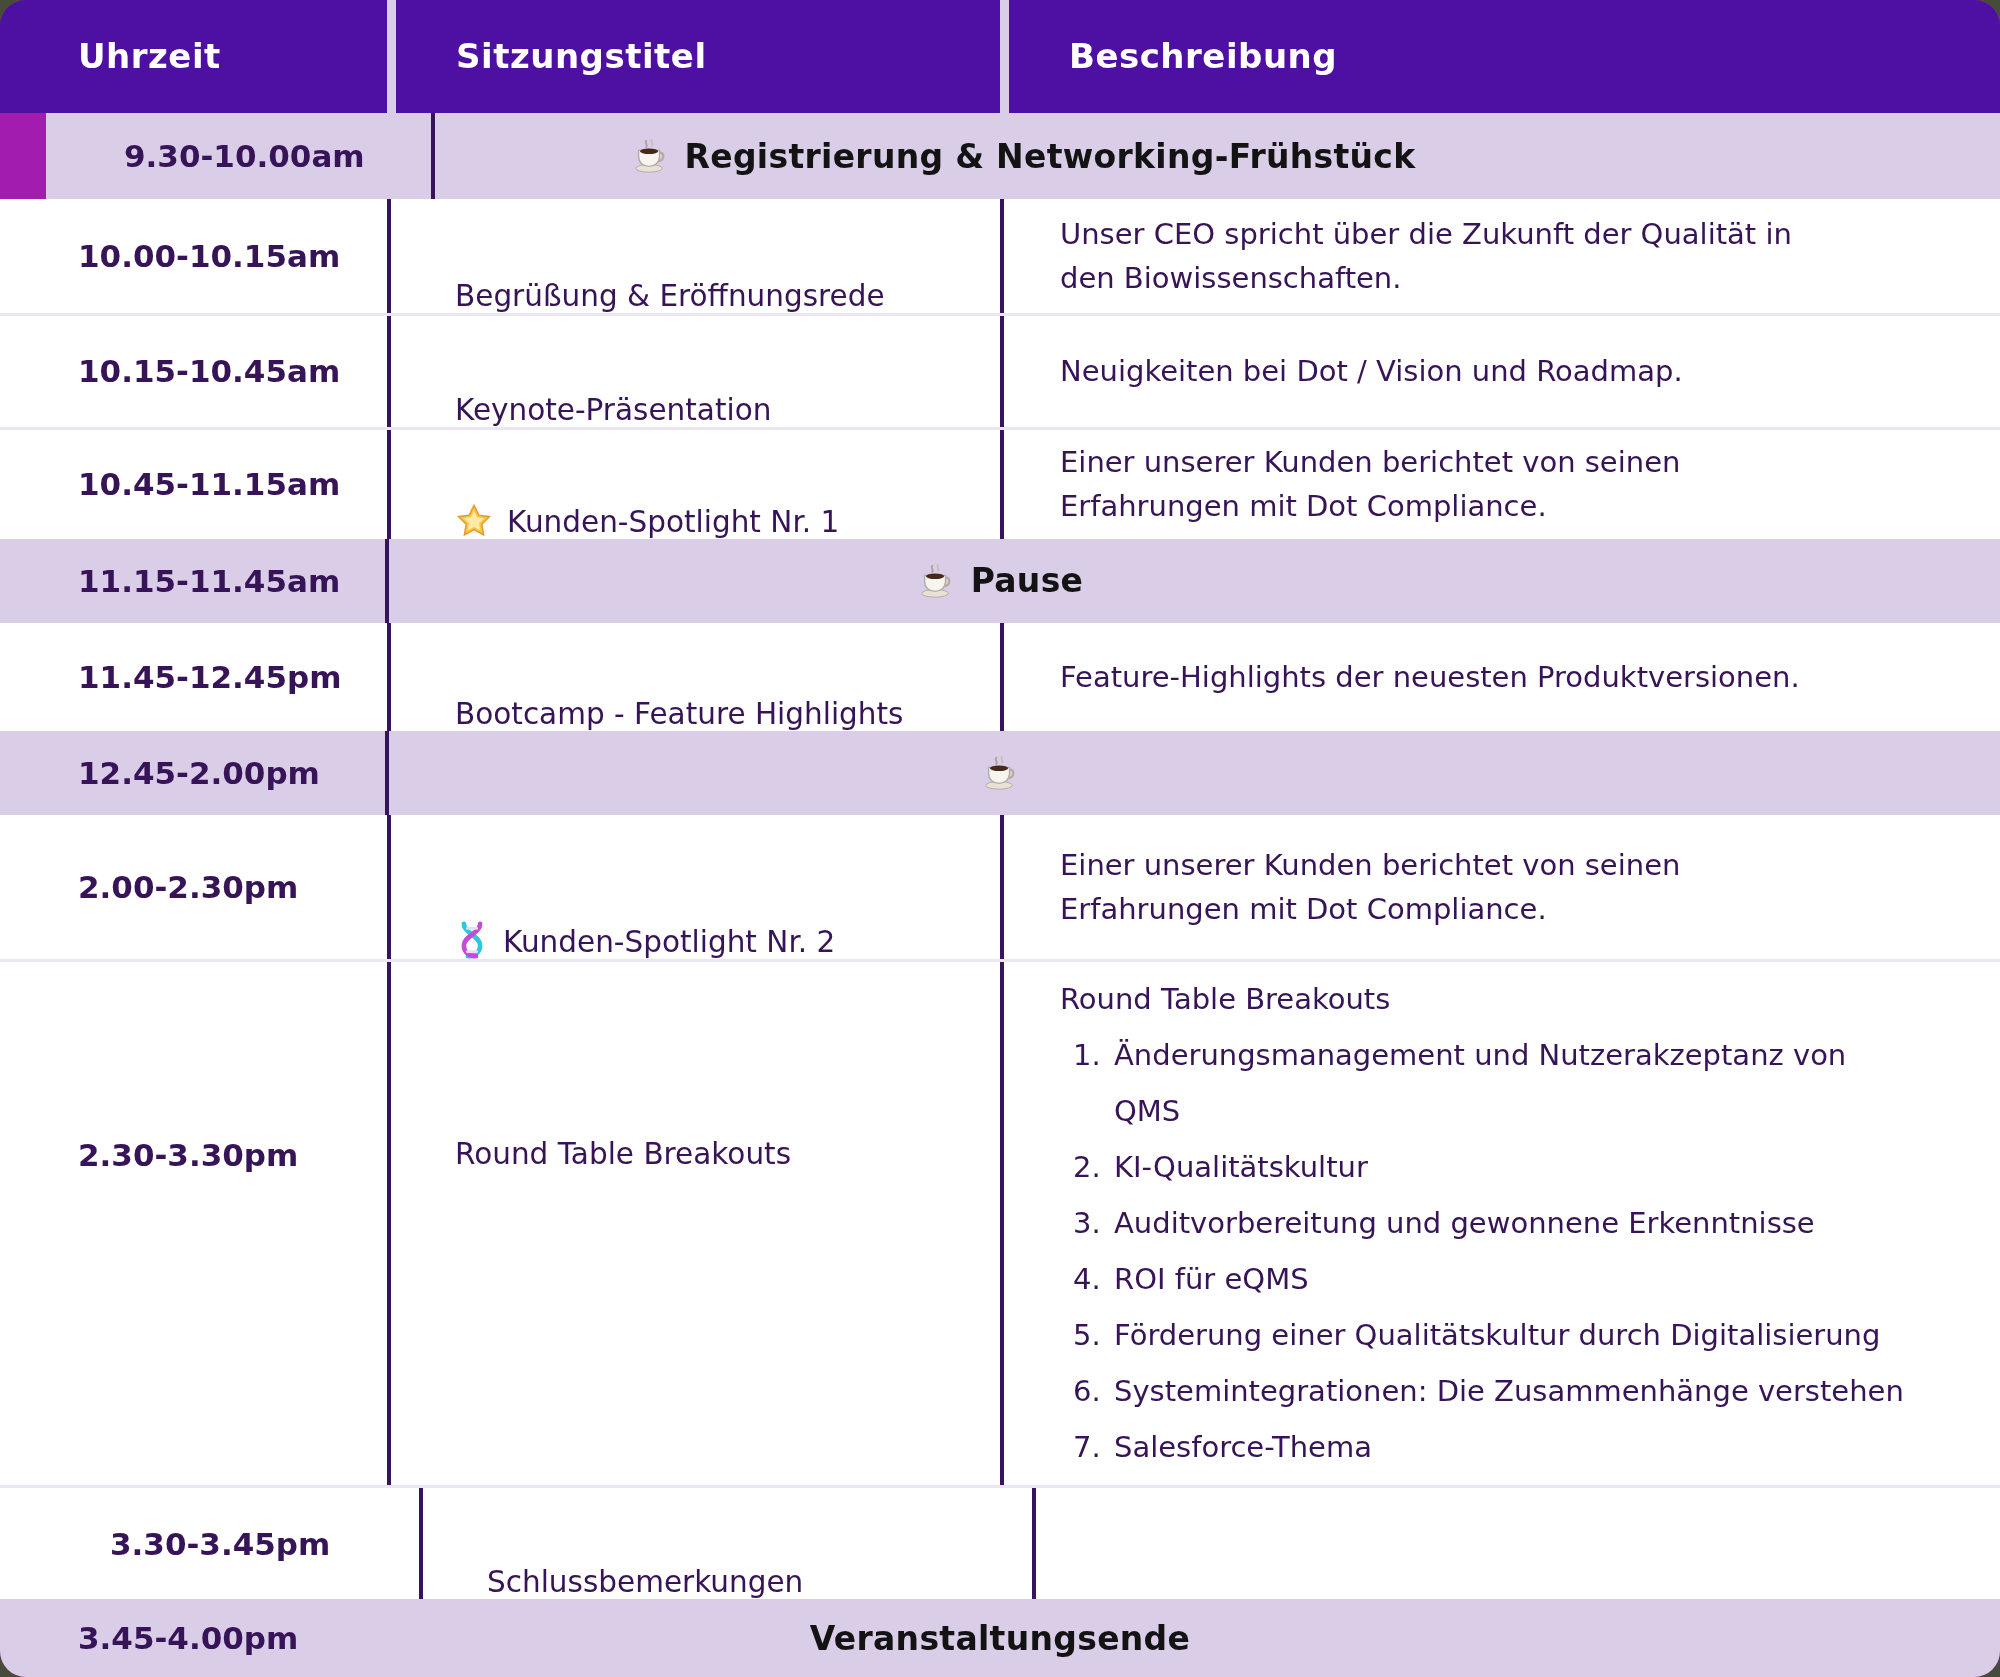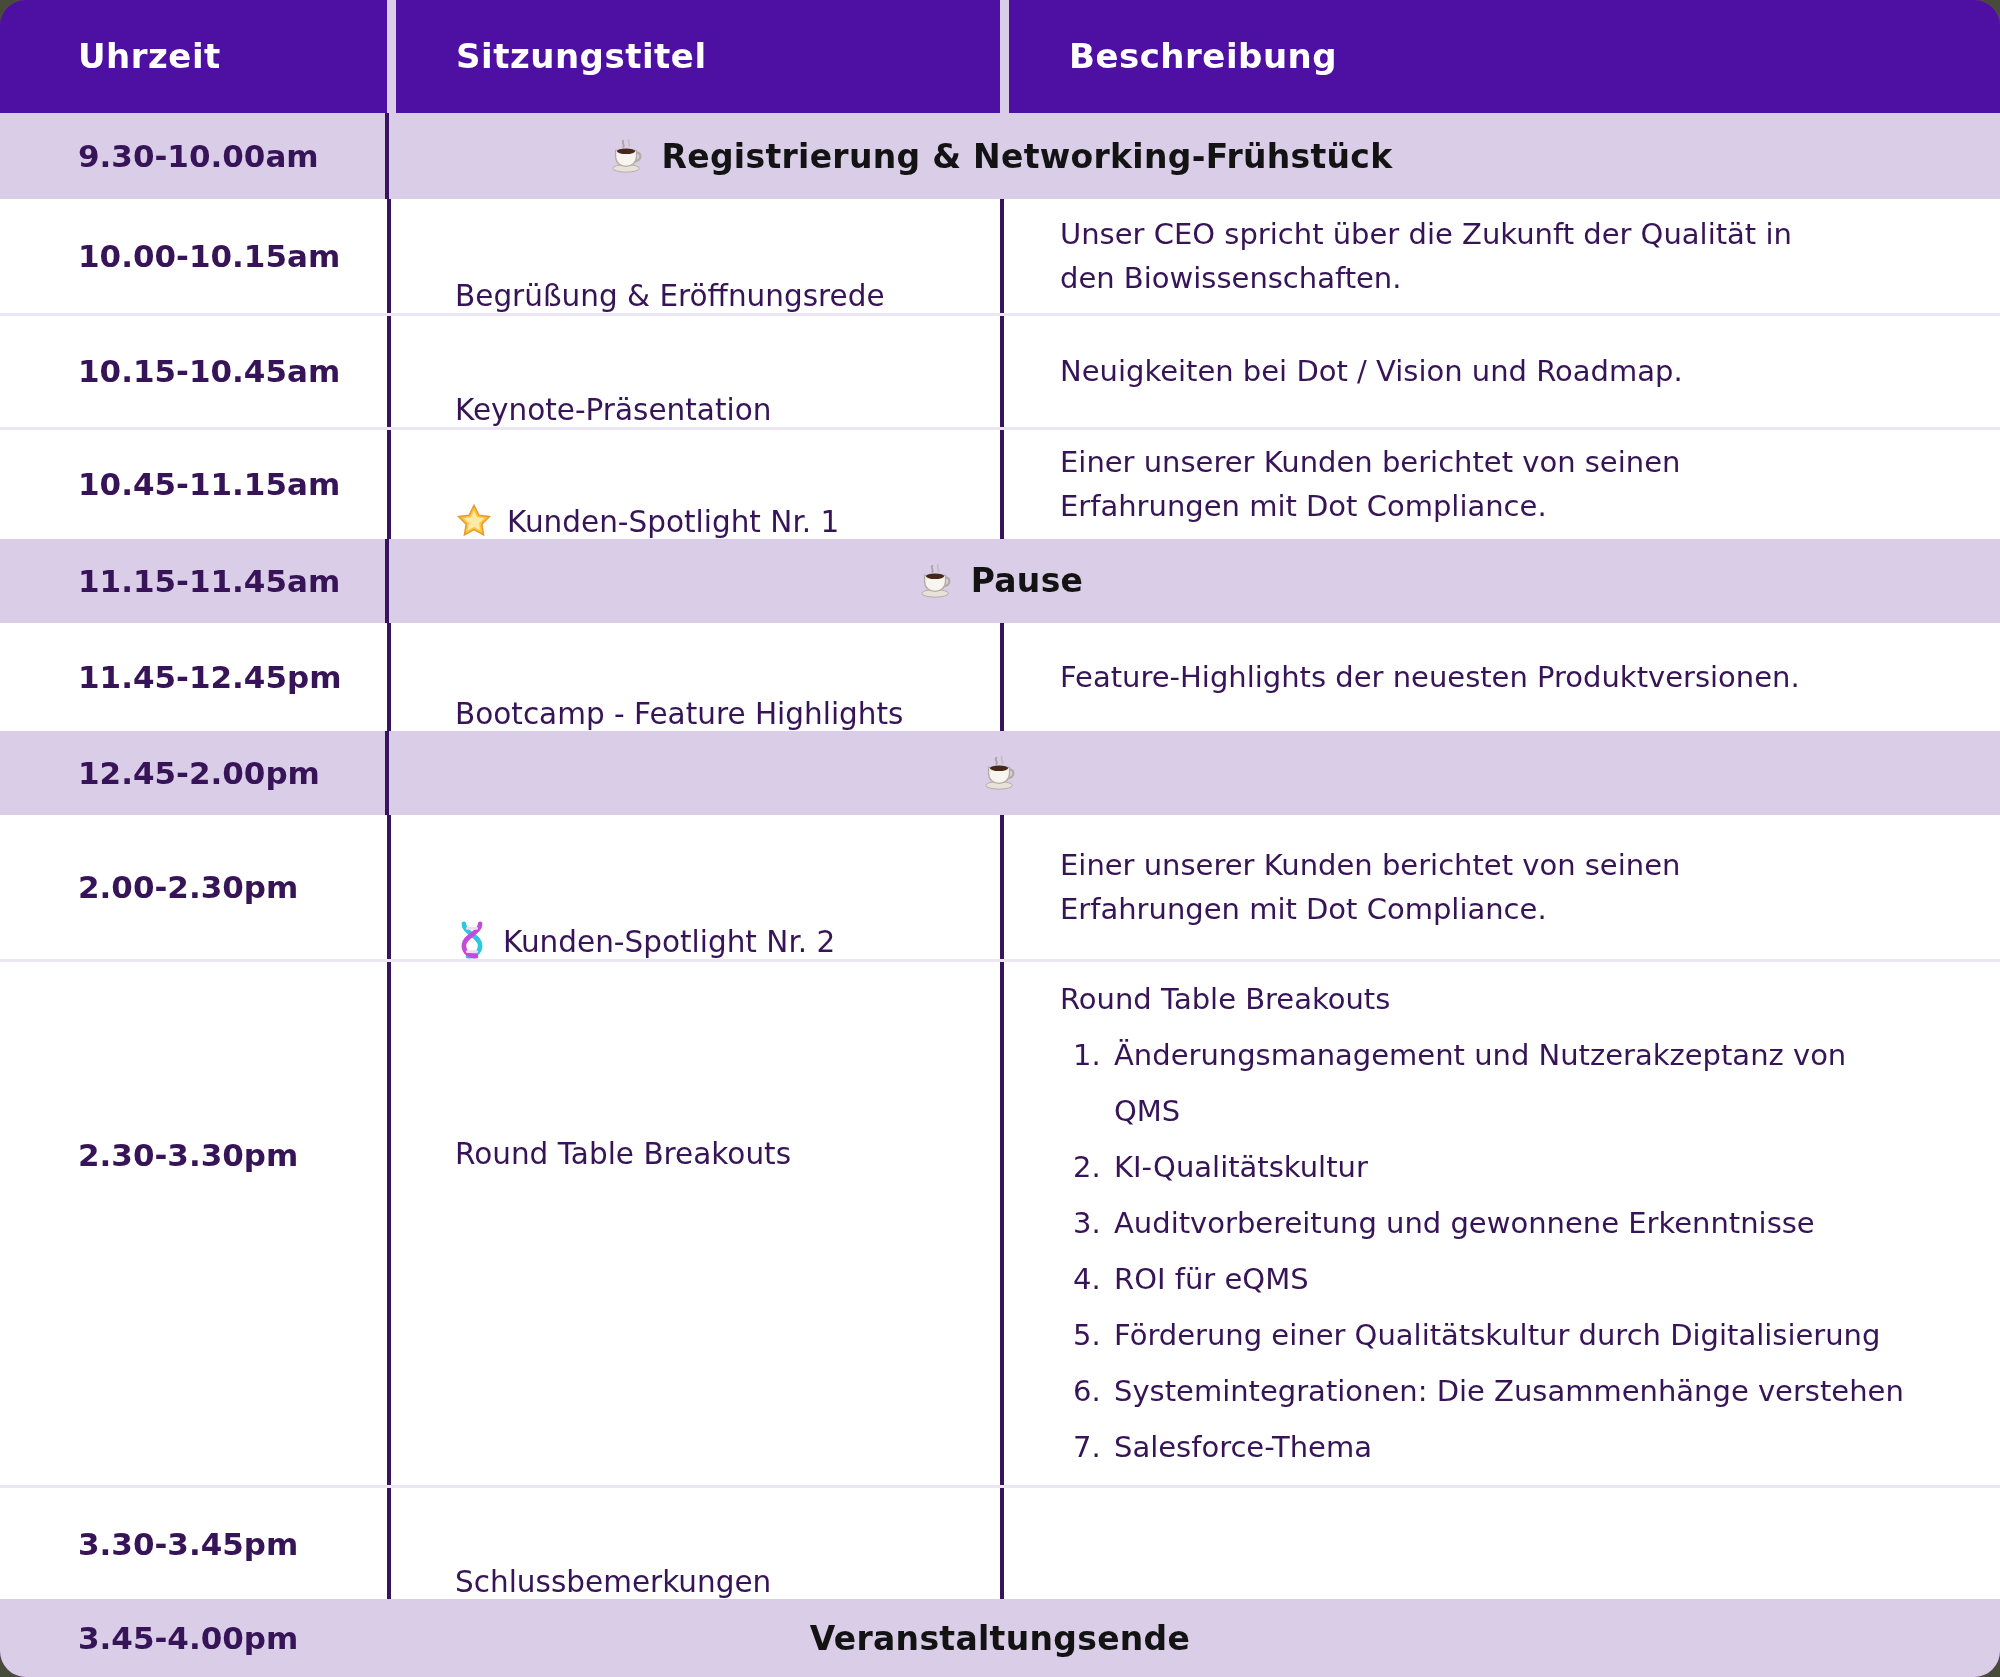--- a/index.html
+++ b/index.html
@@ -69,30 +69,30 @@
     display:flex;align-items:center;padding-left:78px;
     color:var(--ink);font-weight:bold;font-size:31px;
   }
   .band-title{
     position:absolute;inset:0;
     display:flex;align-items:center;justify-content:center;gap:16px;
     color:var(--band-ink);font-weight:bold;font-size:33px;letter-spacing:.3px;
   }
 
   
-  .h-band1{height:88px;}
+  .h-band1{height:88px;margin-left:46px;}
   .h-r2{height:116px;}
   .h-r3{height:116px;}
   .h-r4{height:114px;}
   .h-band2{height:86px;}
   .h-r6{height:110px;}
   .h-band3{height:86px;}
   .h-r8{height:146px;}
   .h-r9{height:536px;}
-  .h-r10{height:117px;}
+  .h-r10{height:117px;padding-left:32px;}
   .h-band4{height:79px;}
 
   
   .rt .cell-time,.rt .cell-title{align-items:flex-start;padding-top:175px;}
   .rt-inner{line-height:56px;font-size:29px;color:var(--ink);}
   .rt-inner ol{margin:0;padding-left:50px;list-style:decimal;}
   .rt-inner li{padding-left:4px;}
 
   .icon{flex:0 0 auto;display:inline-flex;}
 </style>

